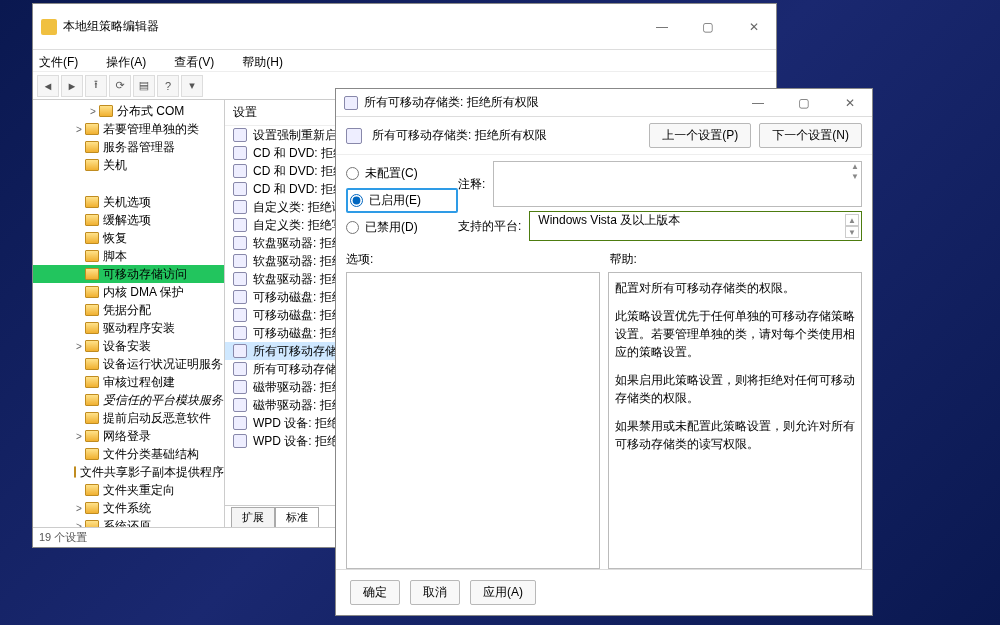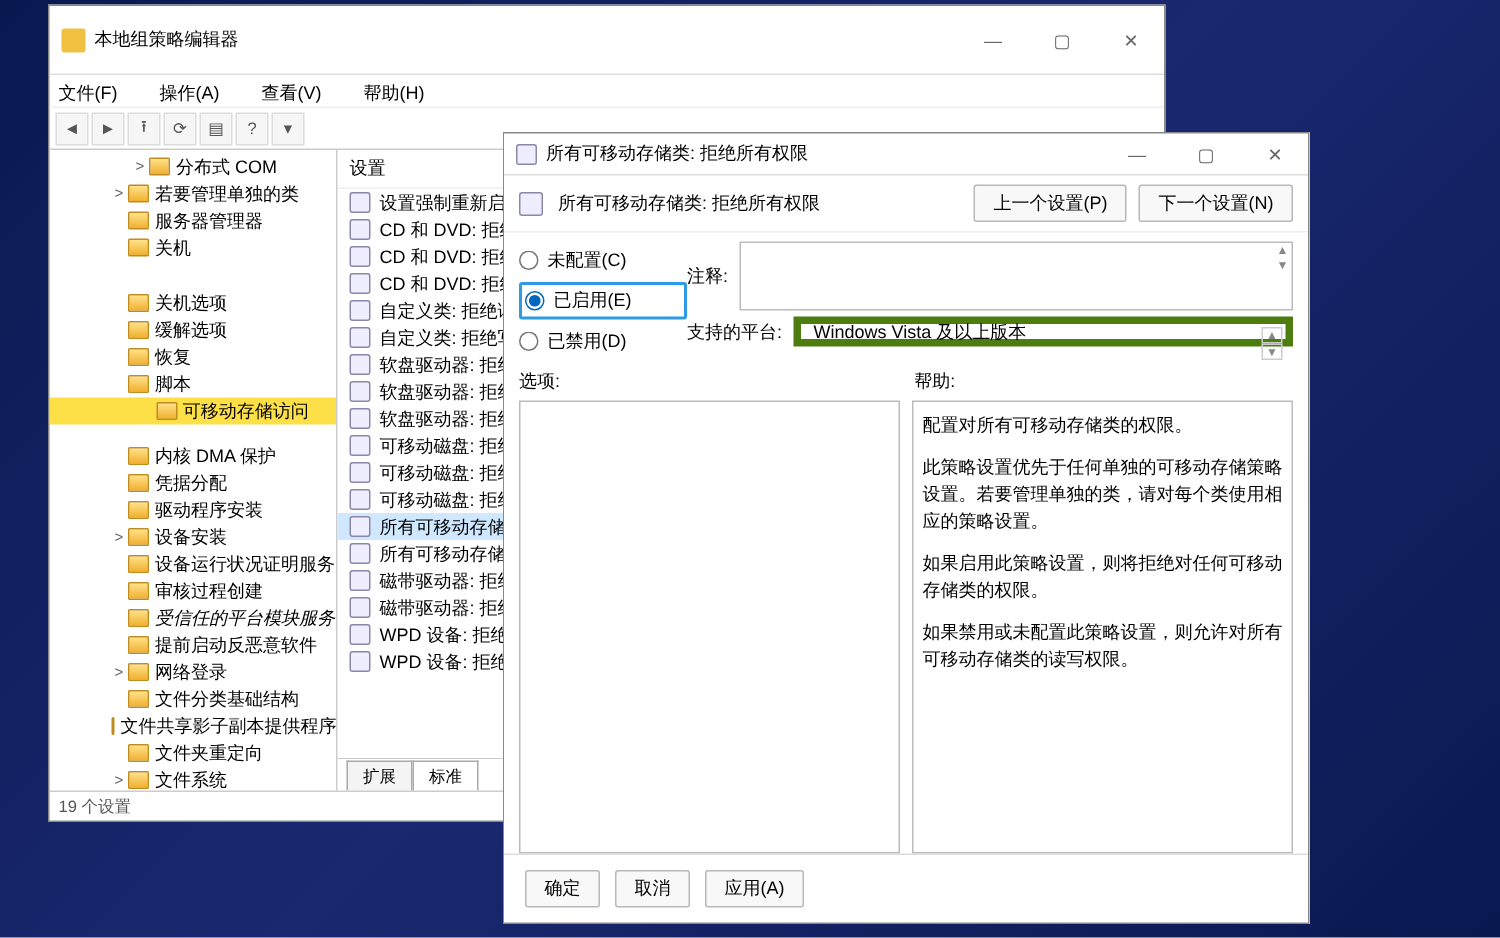--- a/index.html
+++ b/index.html
@@ -12,21 +12,21 @@
 .wndbtns { margin-left: auto; display: flex; gap: 18px; color: #666; }
 .wndbtn { width: 28px; text-align: center; cursor: default; }
 .menubar { height: 22px; display: flex; align-items: flex-end; padding: 0 6px; gap: 28px; border-bottom: 1px solid #eee; }
 .toolbar { height: 28px; display: flex; align-items: center; padding: 2px 4px; border-bottom: 1px solid #ccc; gap: 2px; }
 .tbtn { width: 22px; height: 22px; border: 1px solid #ddd; background: #f6f6f6; font-size: 11px; display: flex; align-items: center; justify-content: center; color: #555; }
 .content { flex: 1; display: flex; min-height: 0; }
 .tree { width: 192px; border-right: 1px solid #ccc; overflow: auto; padding: 2px 0; }
 .tree-row { display: flex; align-items: center; height: 18px; padding-left: 4px; white-space: nowrap; }
 .tree-row .chev { width: 12px; color: #666; font-size: 10px; text-align: center; }
 .tree-row .fld { width: 14px; height: 12px; background: linear-gradient(#ffe28a,#f0b030); border: 1px solid #c08c20; border-radius: 1px; margin-right: 4px; }
-.tree-row.selected { background: #fde047; justify-content: center; }
+.tree-row.selected { background: #22c55e; }
 .listpane { flex: 1; display: flex; flex-direction: column; }
 .listhdr { padding: 4px 8px; border-bottom: 1px solid #eee; }
 .list { flex: 1; overflow: auto; }
 .list-row { display: flex; align-items: center; height: 18px; padding-left: 8px; gap: 6px; white-space: nowrap; }
 .list-row .pico { width: 14px; height: 14px; border: 1px solid #88a; background: #eef; border-radius: 2px; }
 .list-row.selected { background: #cfe8ff; }
 .tabs { height: 22px; border-top: 1px solid #ccc; display: flex; align-items: flex-end; padding-left: 6px; gap: 0; }
 .tab { padding: 2px 10px; border: 1px solid #aaa; border-bottom: none; font-size: 11px; background: #f4f4f4; }
 .tab.sel { background: #fff; }
 .status { height: 20px; border-top: 1px solid #ccc; padding: 2px 6px; font-size: 11px; color: #555; }
@@ -41,21 +41,21 @@
 .dlg-body { flex: 1; display: flex; flex-direction: column; padding: 6px 10px 0 10px; gap: 4px; }
 .cfgrow { display: flex; align-items: flex-start; }
 .leftcol { width: 112px; display: flex; flex-direction: column; gap: 6px; padding-top: 4px; }
 .radio { display: flex; align-items: center; gap: 6px; }
 .radio input { accent-color: #0067c0; }
 .radio.hl { border: 2px solid #2e9be6; padding: 2px 8px 2px 2px; border-radius: 2px; }
 .rightcol { flex: 1; display: flex; flex-direction: column; gap: 2px; }
 .labelrow { display: flex; align-items: center; gap: 8px; }
 .textbox { flex: 1; border: 1px solid #bbb; height: 46px; }
 .platrow { display: flex; align-items: center; gap: 8px; margin-top: 2px; }
-.platbox { flex: 1; border: 5px solid #4d7c0f; height: 20px; display: flex; align-items: center; padding: 0 8px; position: relative; }
+.platbox { flex: 1; border: 1px solid #4d7c0f; height: 30px; display: flex; align-items: flex-start; padding: 0 8px; position: relative; }
 .spinner { position: absolute; right: 2px; top: 2px; bottom: 2px; width: 14px; display: flex; flex-direction: column; }
 .spinner div { flex: 1; border: 1px solid #ccc; font-size: 8px; display: flex; align-items: center; justify-content: center; color: #888; }
 .colh { font-size: 12px; }
 .panewrap { flex: 1; display: flex; gap: 8px; min-height: 0; }
 .pane { flex: 1; border: 1px solid #bbb; padding: 6px; font-size: 12px; overflow: auto; }
 .helppane p { margin-bottom: 10px; line-height: 1.5; }
 .dlg-footer { height: 46px; border-top: 1px solid #ddd; display: flex; align-items: center; justify-content: flex-start; gap: 10px; padding: 0 14px; }
 .spn { position:absolute; right:2px; display:flex; flex-direction:column; font-size:8px; color:#888;}
 .spn span{height:10px;}
 </style>
@@ -127,21 +127,21 @@
         <div class="tree-row" style="padding-left: 40px;">
           <span class="chev"></span>
           <span class="fld"></span>
           <span>脚本</span>
         </div>
         <div class="tree-row selected" style="padding-left: 40px;">
           <span class="chev"></span>
           <span class="fld"></span>
           <span>可移动存储访问</span>
         </div>
-        <div class="tree-row" style="padding-left: 40px; margin-top: 12px;">
+        <div class="tree-row" style="padding-left: 40px;">
           <span class="chev"></span>
           <span class="fld"></span>
           <span>内核 DMA 保护</span>
         </div>
         <div class="tree-row" style="padding-left: 40px;">
           <span class="chev"></span>
           <span class="fld"></span>
           <span>凭据分配</span>
         </div>
         <div class="tree-row" style="padding-left: 40px;">

